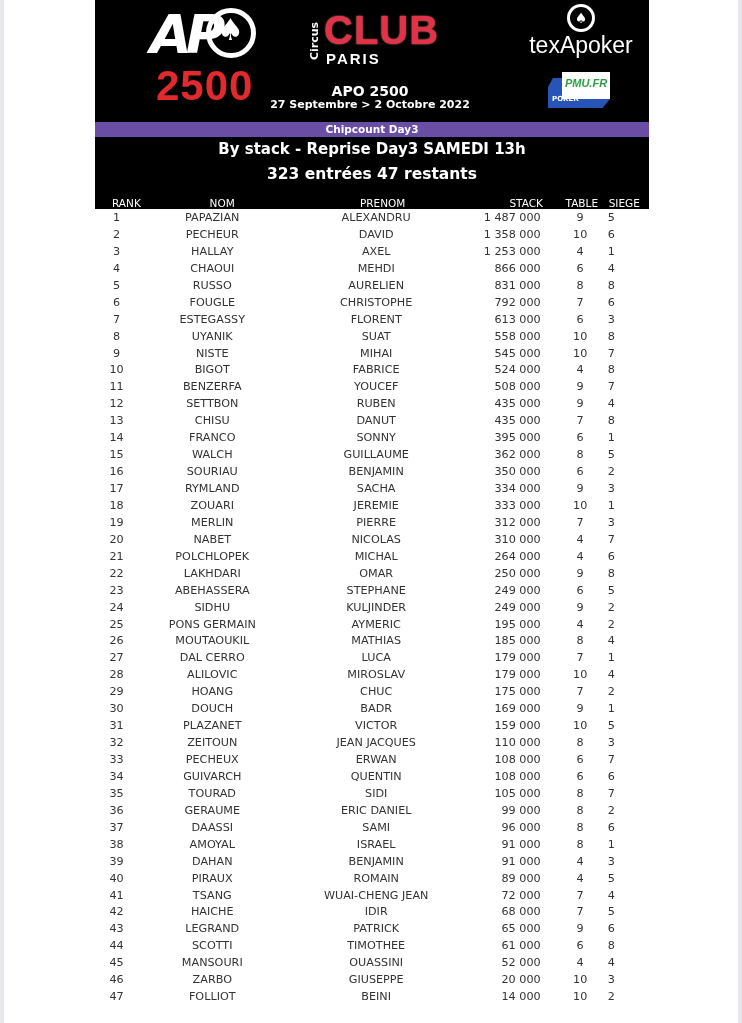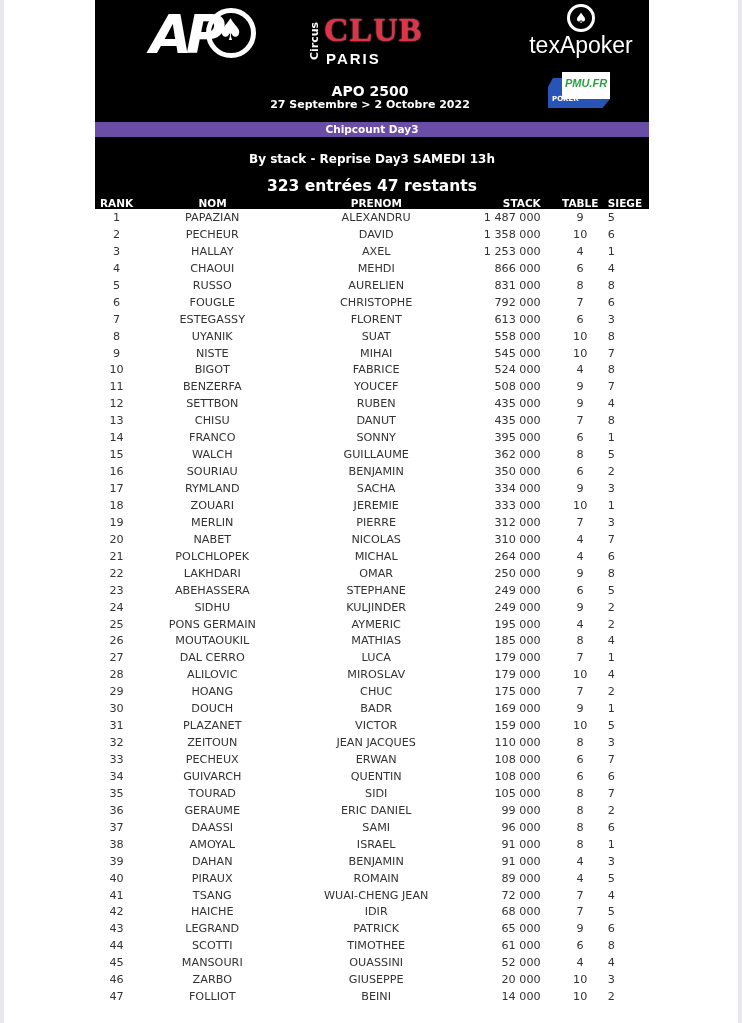--- a/index.html
+++ b/index.html
@@ -12,38 +12,38 @@
     .sheet { position: absolute; left: 95px; top: 0; width: 554px; }
     .banner { background: #000; height: 122px; position: relative; color: #fff; }
     .apo-logo { position: absolute; left: 55px; top: 6px; width: 110px; height: 100px; }
     .apo-letters { position: absolute; left: 0; top: 0; font-family: "DejaVu Sans", sans-serif; font-weight: bold; font-size: 54px; letter-spacing: -6px; color: #fff; line-height: 58px; font-style: italic; }
     .apo-ring { position: absolute; left: 56px; top: 2px; width: 50px; height: 50px; border: 5px solid #fff; border-radius: 50%; box-sizing: border-box; }
     .apo-spade { position: absolute; left: 67px; top: 4px; font-size: 30px; color: #fff; line-height: 40px; }
     .apo-2500 { position: absolute; left: 6px; top: 58px; font-family: "Liberation Sans", sans-serif; font-weight: bold; font-size: 42px; color: #e02a2e; line-height: 44px; letter-spacing: 1px; }
     .club-logo { position: absolute; left: 213px; top: 12px; width: 130px; height: 58px; }
     .circus { position: absolute; left: 0; top: 4px; width: 14px; height: 46px; }
     .circus span { display: block; transform: rotate(-90deg); transform-origin: left top; position: absolute; left: 0; top: 44px; font-size: 11px; font-weight: bold; color: #fff; white-space: nowrap; }
-    .club-word { position: absolute; left: 16px; top: 0; font-family: Liberation Serif, serif; font-weight: bold; font-size: 34px; color: #e0334a; line-height: 36px; letter-spacing: 1px; text-shadow: 0 0 2px #ff8080; }
+    .club-word { position: absolute; left: 16px; top: 0; font-family: Liberation Sans, sans-serif; font-weight: bold; font-size: 40px; color: #e0334a; line-height: 36px; letter-spacing: 1px; text-shadow: 0 0 2px #ff8080; }
     .paris-word { position: absolute; left: 18px; top: 38px; font-family: "Liberation Sans", sans-serif; font-weight: bold; font-size: 15px; color: #fff; letter-spacing: 2px; }
     .event-title { position: absolute; left: 160px; top: 83px; width: 230px; text-align: center; font-size: 14px; font-weight: bold; color: #fff; }
     .event-dates { position: absolute; left: 160px; top: 98px; width: 230px; text-align: center; font-size: 11px; font-weight: bold; color: #fff; }
     .texa-logo { position: absolute; left: 430px; top: 4px; width: 112px; height: 56px; }
     .texa-icon { position: absolute; left: 42px; top: 0; width: 28px; height: 28px; border: 3px solid #fff; border-radius: 50%; box-sizing: border-box; text-align: center; }
     .texa-icon span { font-size: 14px; line-height: 22px; color: #fff; }
     .texa-word { position: absolute; left: 0; top: 28px; width: 112px; text-align: center; font-family: "Liberation Sans", sans-serif; font-size: 23px; color: #fff; }
     .pmu-logo { position: absolute; left: 453px; top: 72px; width: 62px; height: 36px; }
     .pmu-blue { position: absolute; left: 0; top: 6px; width: 62px; height: 30px; background: #2854b8; clip-path: polygon(8% 0, 100% 0, 100% 70%, 88% 100%, 0 100%, 0 30%); }
     .pmu-white { position: absolute; left: 14px; top: 0; width: 48px; height: 27px; background: #fff; text-align: center; }
     .pmu-white span { font-family: "Liberation Sans", sans-serif; font-weight: bold; font-style: italic; font-size: 11px; color: #2ea043; line-height: 18px; }
     .pmu-poker { position: absolute; left: 4px; top: 23px; font-size: 7px; font-weight: bold; color: #fff; }
     .purple-bar { background: #6a4ea6; height: 15px; text-align: center; color: #fff; font-size: 10.5px; font-weight: bold; line-height: 15px; }
     .sub-block { background: #000; height: 58px; text-align: center; color: #fff; }
-    .sub-line { font-size: 12px; font-weight: bold; padding-top: 15px; height: 18px; }
+    .sub-line { font-size: 15px; font-weight: bold; padding-top: 3px; height: 18px; }
     .count-line { font-size: 15.5px; font-weight: bold; padding-top: 7px; }
-    .col-header { background: #000; height: 14px; display: flex; color: #fff; font-size: 10.5px; font-weight: bold; line-height: 16px; }
+    .col-header { background: #000; height: 14px; display: flex; color: #fff; font-size: 10.5px; font-weight: normal; line-height: 16px; padding-left: 12px; }
     .rows { color: #333; font-size: 11.2px; }
     .row { display: flex; height: 16.95px; line-height: 17px; }
     .c-rank { width: 46px; text-align: center; }
     .c-nom { width: 115px; text-align: center; margin-left: 20px; }
     .c-prenom { width: 170px; text-align: center; margin-left: 30px; }
     .c-stack { width: 90px; text-align: right; padding-right: 0; }
     .c-table { width: 50px; text-align: center; margin-left: 16px; }
     .c-siege { width: 44px; text-align: left; margin-left: 4px; }
     .col-header .c-rank { text-align: left; padding-left: 5px; width: 41px; }
     .col-header .c-stack { text-align: right; }
@@ -53,20 +53,21 @@
 
 <div class="edge-left"></div>
 <div class="edge-right"></div>
 
 <div class="sheet">
   <div class="banner">
     <div class="apo-logo">
       <div class="apo-letters">AP</div>
       <div class="apo-ring"></div>
       <div class="apo-spade">♠</div>
+      <div class="apo-2500">2500</div>
     </div>
 
     <div class="club-logo">
       <div class="circus">
           <span>Circus</span>
         </div>
       <div class="club-word">CLUB</div>
       <div class="paris-word">PARIS</div>
     </div>
 

